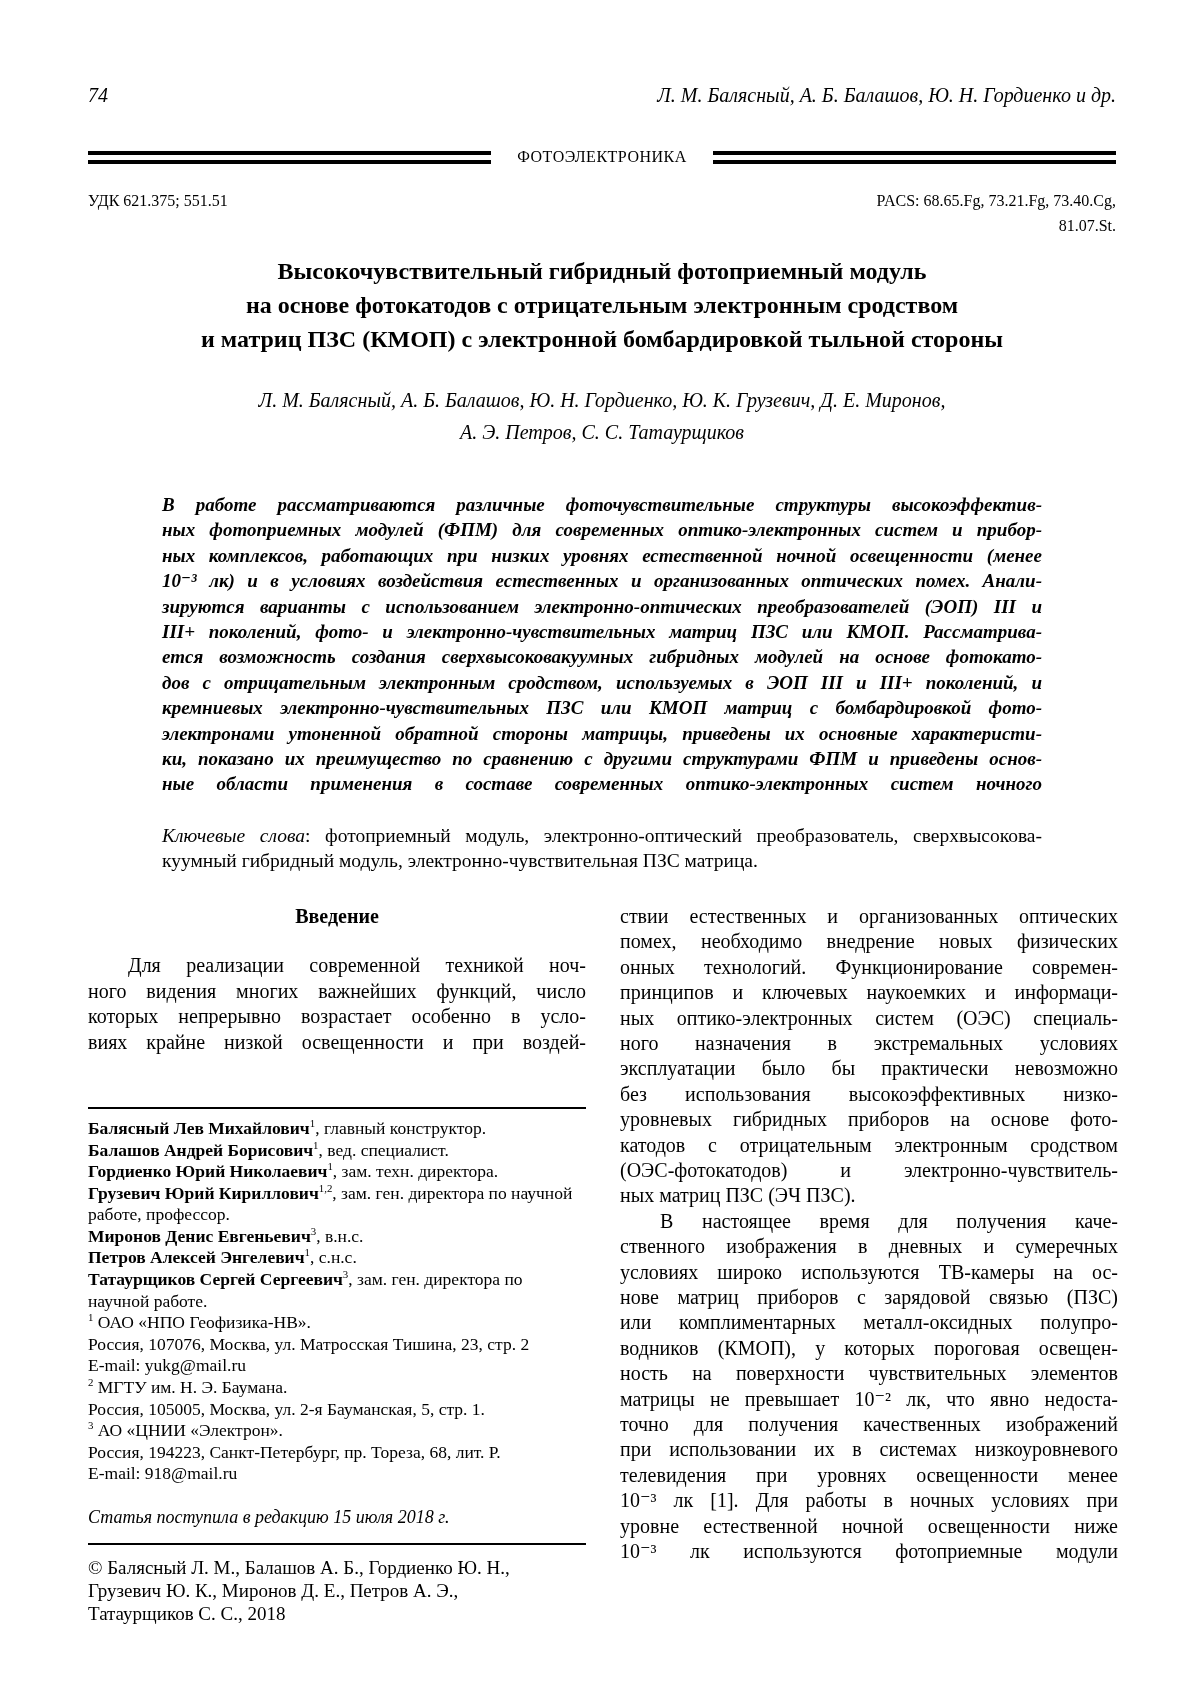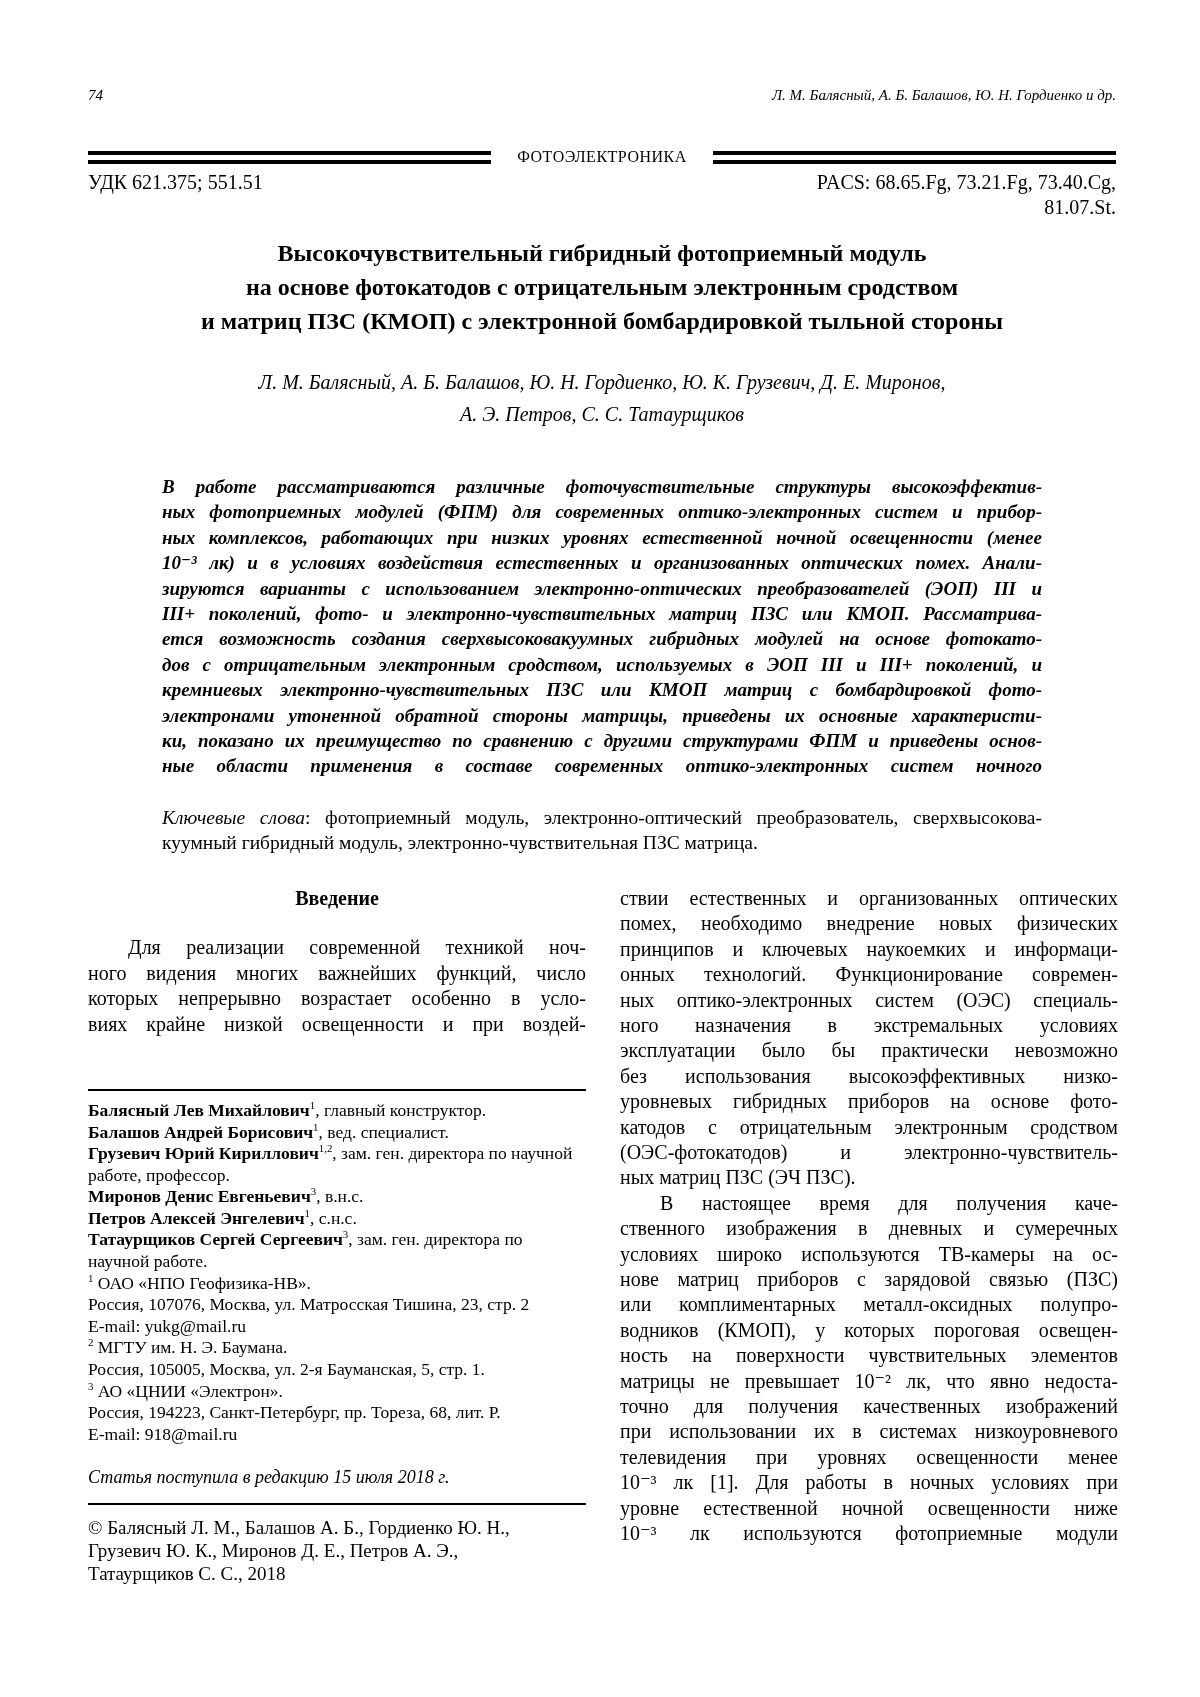--- a/index.html
+++ b/index.html
@@ -8,28 +8,28 @@
     width:1200px;height:1697px;
     margin:0 auto;
     background:#fff;color:#000;
     font-family:"Liberation Serif","DejaVu Serif",serif;
     box-sizing:border-box;
     padding:84px 84px 0 88px;
     overflow:hidden;
   }
   
   .running-head{display:flex;justify-content:space-between;align-items:baseline;
-    font-size:15px;font-style:italic;line-height:22px;}
+    font-size:20px;font-style:italic;line-height:22px;}
   
   .banner{display:flex;align-items:center;margin-top:42px;}
   .dbl{flex:1;height:5px;border-top:4px solid #000;border-bottom:4px solid #000;}
   .banner-label{padding:0 26px;font-size:16px;letter-spacing:.5px;white-space:nowrap;}
   
-  .meta{display:flex;justify-content:space-between;margin-top:4px;
-    font-size:20px;line-height:25px;}
+  .meta{display:flex;justify-content:space-between;margin-top:22px;
+    font-size:16px;line-height:25px;}
   .pacs{text-align:right;}
   
   .title{margin-top:16px;text-align:center;font-weight:bold;
     font-size:24px;line-height:34px;}
   .authors{margin-top:28px;text-align:center;font-style:italic;
     font-size:20px;line-height:32px;}
   
   .abstract{width:880px;margin:44px auto 16px;font-weight:bold;font-style:italic;
     font-size:19px;line-height:25.4px;}
   .jline{text-align:justify;text-align-last:justify;}
@@ -111,20 +111,21 @@
       <div class="intro-heading">Введение</div>
       <div class="jline indent">Для реализации современной техникой ноч-</div>
       <div class="jline">ного видения многих важнейших функций, число</div>
       <div class="jline">которых непрерывно возрастает особенно в усло-</div>
       <div class="jline">виях крайне низкой освещенности и при воздей-</div>
 
       <div class="fn-block">
         <hr class="fn-rule">
         <div><span class="fn-name">Балясный Лев Михайлович</span><sup class="fnsup">1</sup><span>, главный конструктор.</span></div>
         <div><span class="fn-name">Балашов Андрей Борисович</span><sup class="fnsup">1</sup><span>, вед. специалист.</span></div>
+        <div><span class="fn-name">Гордиенко Юрий Николаевич</span><sup class="fnsup">1</sup><span>, зам. техн. директора.</span></div>
         <div><span class="fn-name">Грузевич Юрий Кириллович</span><sup class="fnsup">1,2</sup><span>, зам. ген. директора по научной работе, профессор.</span></div>
         <div><span class="fn-name">Миронов Денис Евгеньевич</span><sup class="fnsup">3</sup><span>, в.н.с.</span></div>
         <div><span class="fn-name">Петров Алексей Энгелевич</span><sup class="fnsup">1</sup><span>, с.н.с.</span></div>
         <div><span class="fn-name">Татаурщиков Сергей Сергеевич</span><sup class="fnsup">3</sup><span>, зам. ген. директора по научной работе.</span></div>
 
         <div><sup class="fnsup">1</sup><span> ОАО «НПО Геофизика-НВ».</span></div>
         <div><span>Россия, 107076, Москва, ул. Матросская Тишина, 23, стр. 2</span></div>
         <div><span>E-mail: yukg@mail.ru</span></div>
         <div><sup class="fnsup">2</sup><span> МГТУ им. Н. Э. Баумана.</span></div>
         <div><span>Россия, 105005, Москва, ул. 2-я Бауманская, 5, стр. 1.</span></div>
@@ -138,22 +139,22 @@
           <div>©   Балясный Л. М., Балашов А. Б., Гордиенко Ю. Н.,</div>
           <div>Грузевич Ю. К., Миронов Д. Е., Петров А. Э.,</div>
           <div>Татаурщиков С. С., 2018</div>
         </div>
       </div>
     </div>
 
     <div class="col">
       <div class="jline">ствии естественных и организованных оптических</div>
       <div class="jline">помех, необходимо внедрение новых физических</div>
+      <div class="jline">онных технологий. Функционирование современ-</div>
       <div class="jline">принципов и ключевых наукоемких и информаци-</div>
-      <div class="jline">онных технологий. Функционирование современ-</div>
       <div class="jline">ных оптико-электронных систем (ОЭС) специаль-</div>
       <div class="jline">ного назначения в экстремальных условиях</div>
       <div class="jline">эксплуатации было бы практически невозможно</div>
       <div class="jline">без использования высокоэффективных низко-</div>
       <div class="jline">уровневых гибридных приборов на основе фото-</div>
       <div class="jline">катодов с отрицательным электронным сродством</div>
       <div class="jline">(ОЭС-фотокатодов) и электронно-чувствитель-</div>
       <div class="line">ных матриц ПЗС (ЭЧ ПЗС).</div>
       <div class="jline indent">В настоящее время для получения каче-</div>
       <div class="jline">ственного изображения в дневных и сумеречных</div>

